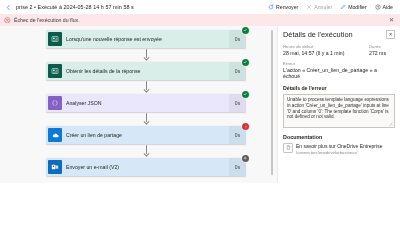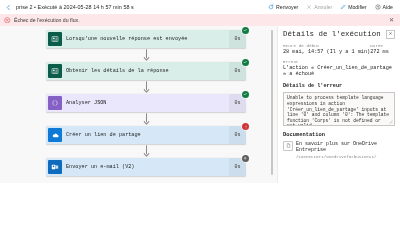--- a/index.html
+++ b/index.html
@@ -20,21 +20,21 @@
   .cmd-btn.disabled{color:#a19f9d;cursor:default;}
   .cmd-btn svg{display:block;}
 
   
   .banner{height:12px;flex:0 0 12px;display:flex;align-items:center;background:#fde7e9;padding:0 4px;}
   .banner .bi{width:7px;height:7px;flex:0 0 auto;display:flex;align-items:center;justify-content:center;}
   .banner .btxt{margin-left:3px;font-size:5.2px;color:#3b3a39;white-space:nowrap;}
   .banner .bx{margin-left:auto;color:#605e5c;font-size:6px;line-height:1;cursor:pointer;padding-right:2px;}
 
   
-  .split{flex:1 1 auto;display:flex;min-height:0;background:#86efac;font-family:Liberation Mono, monospace;}
+  .split{flex:1 1 auto;display:flex;min-height:0;background:#86efac;}
 
   
   .canvas{position:relative;flex:1 1 auto;background:#f8f8f8;overflow:hidden;}
   .flow{position:absolute;left:46px;top:4px;width:200px;}
   .node{position:relative;height:18px;display:flex;align-items:center;border-radius:1px;
         box-shadow:0 0.4px 1.2px rgba(0,0,0,.16);background:#eef6f4;}
   .node .ico{width:14px;height:14px;margin-left:2px;flex:0 0 auto;border-radius:1px;
              display:flex;align-items:center;justify-content:center;}
   .node .title{flex:1 1 auto;margin-left:4px;font-size:5.2px;color:#242424;white-space:nowrap;overflow:hidden;text-overflow:ellipsis;}
   .node .dur{flex:0 0 auto;width:17px;height:18px;display:flex;align-items:center;justify-content:center;

